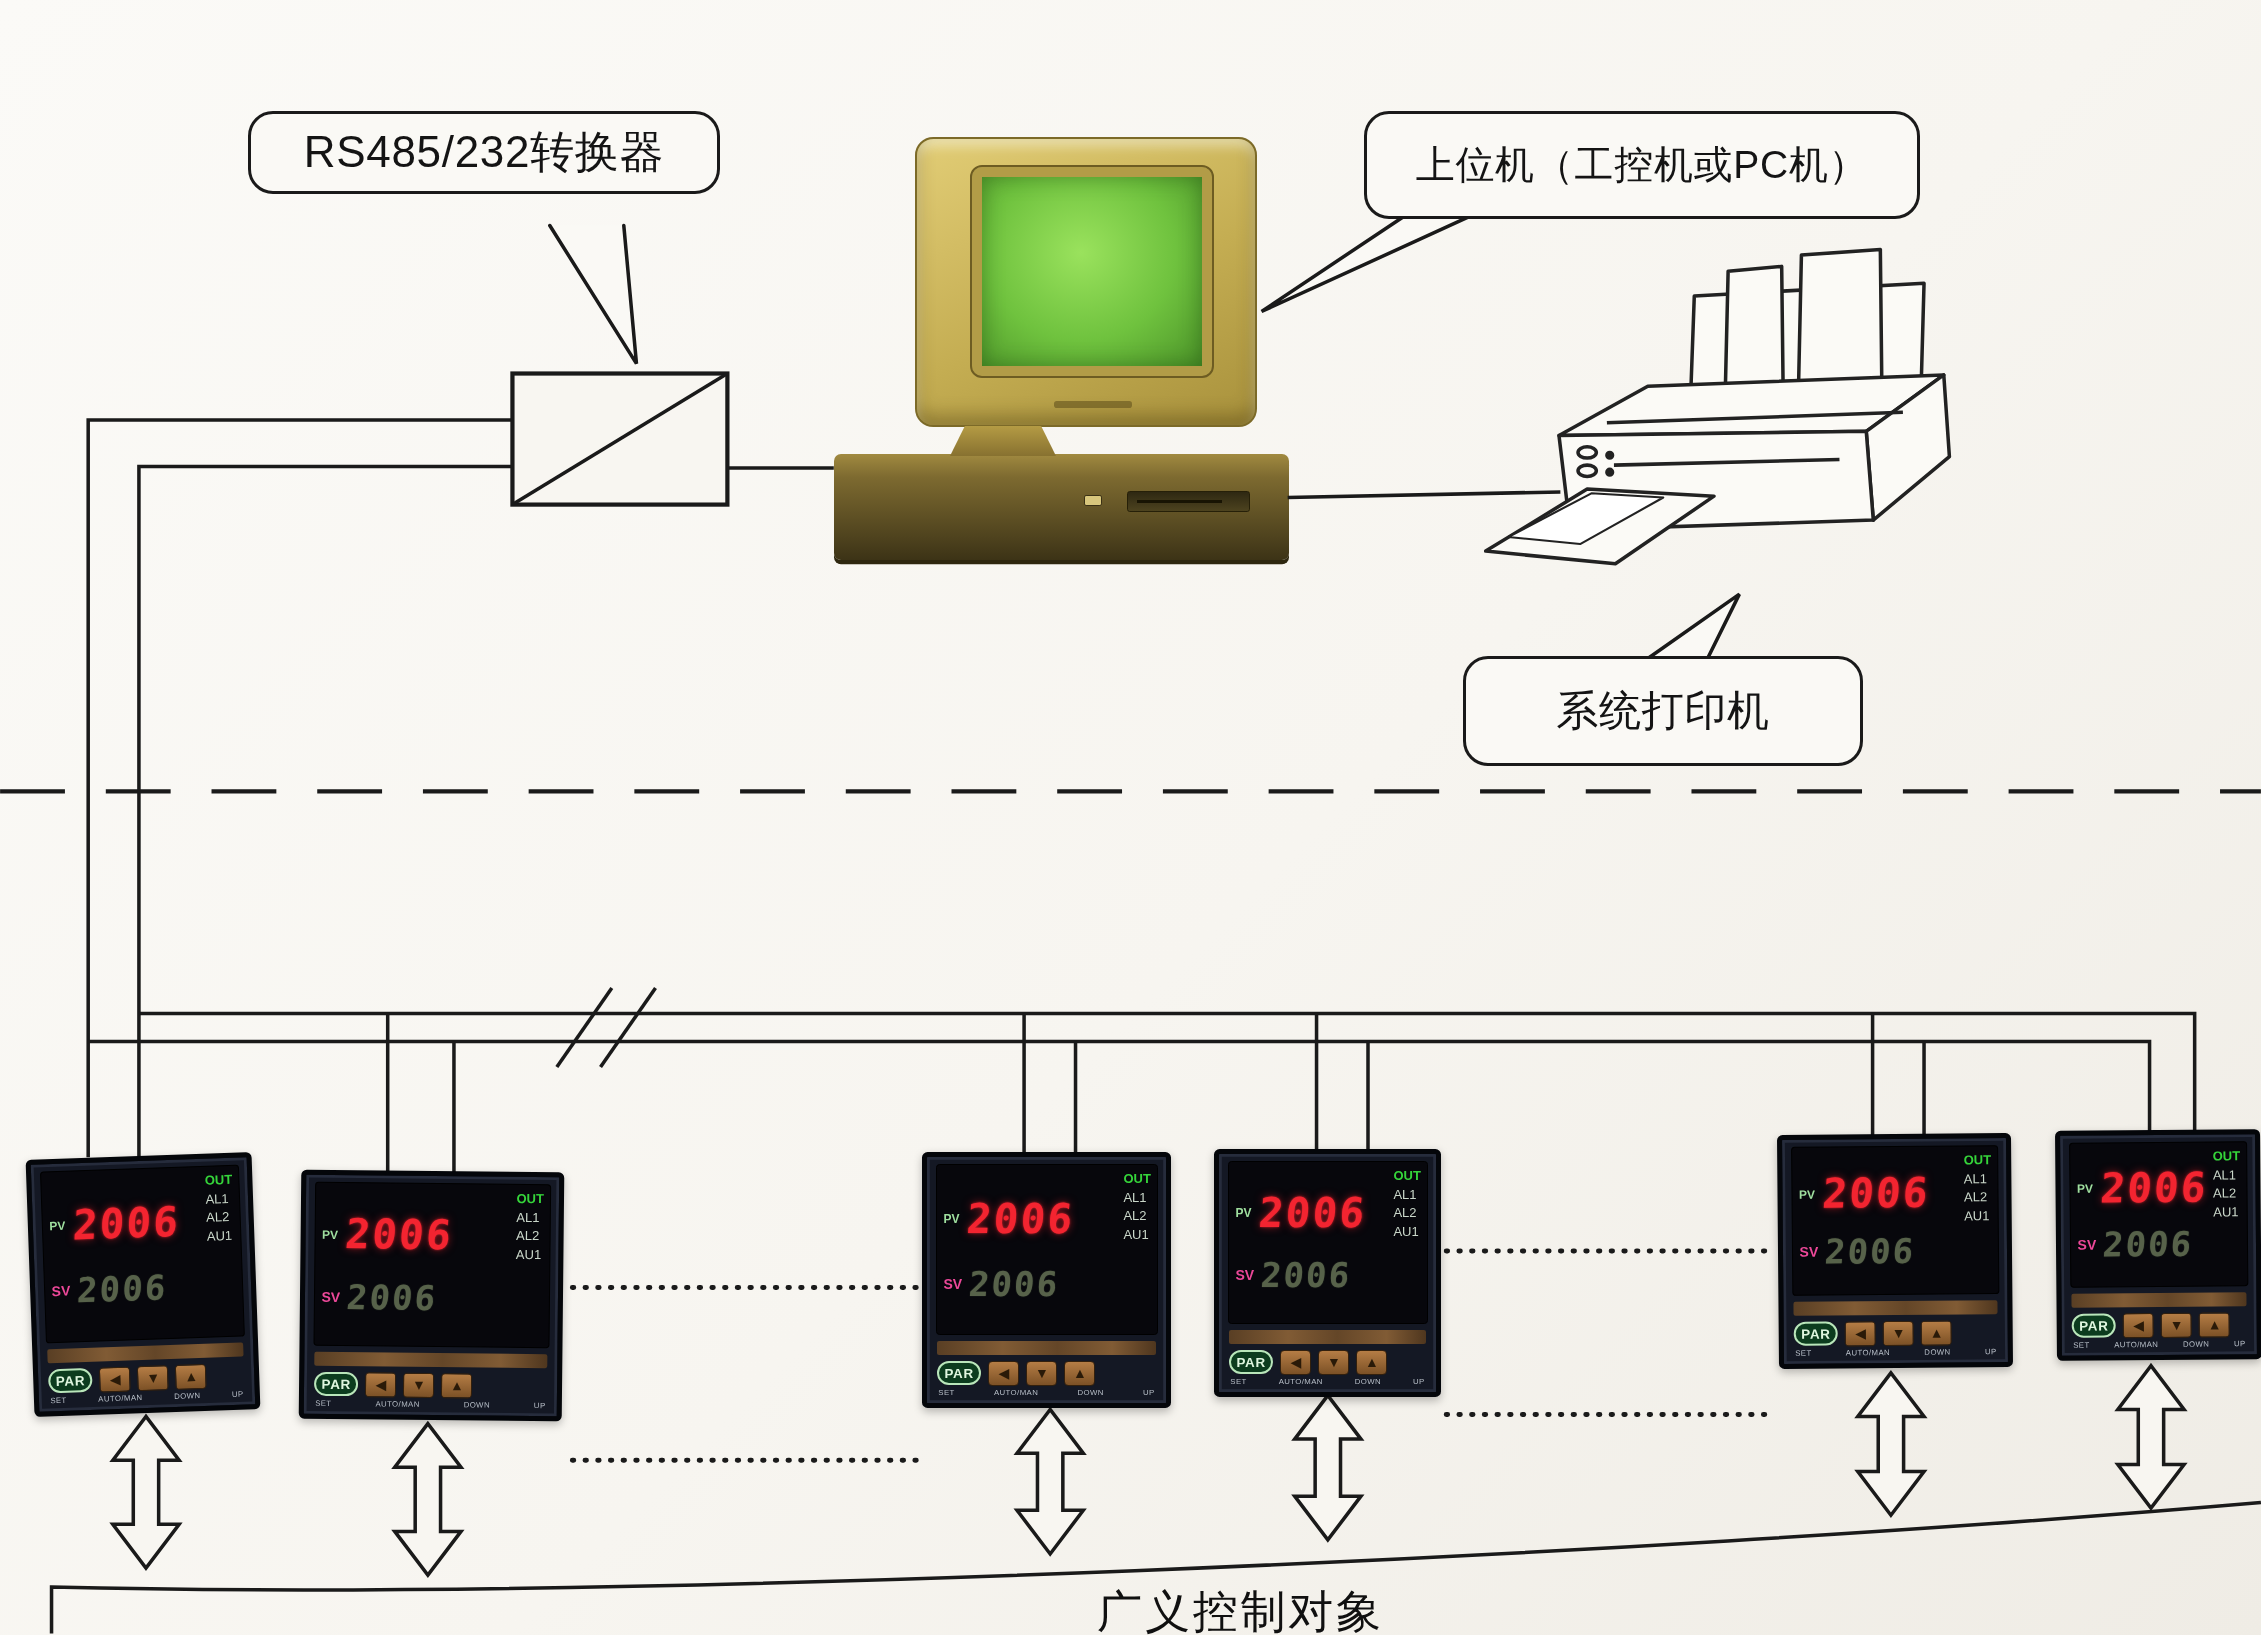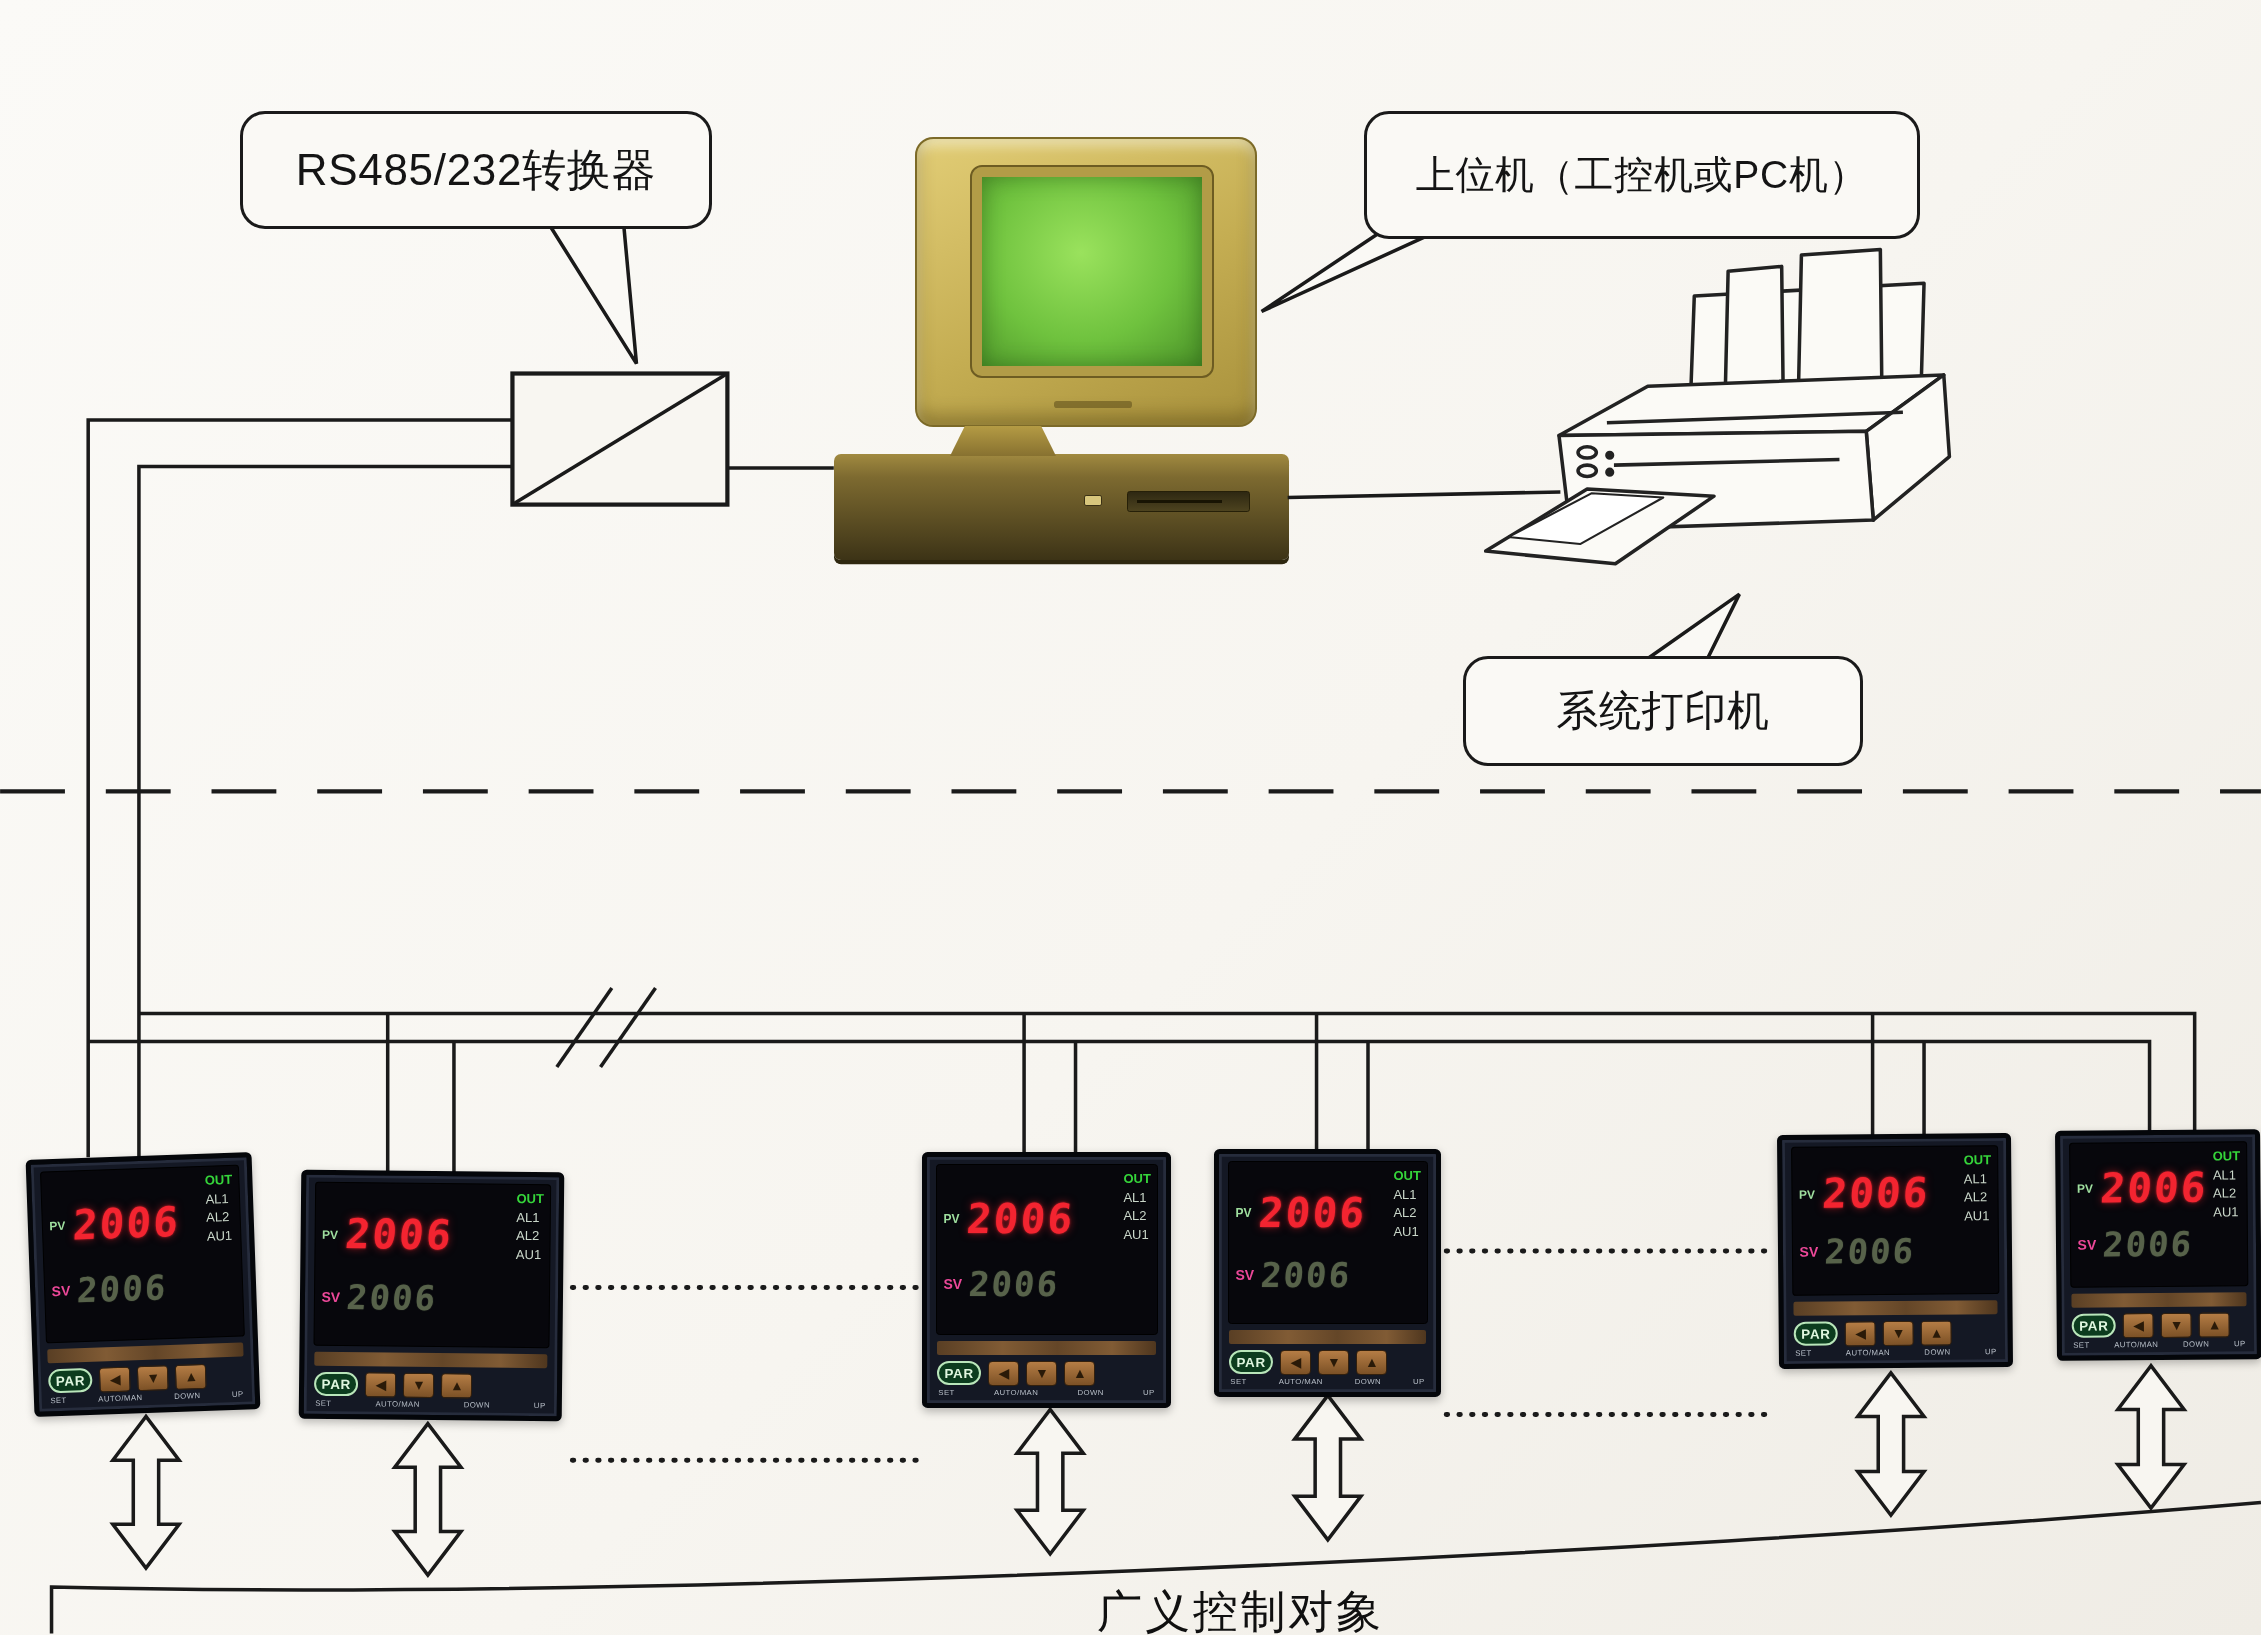--- a/index.html
+++ b/index.html
@@ -9,22 +9,22 @@
     background:linear-gradient(135deg,#fbfaf7 0%,#f7f5f0 55%,#efece5 100%);
     font-family:"Liberation Sans",sans-serif;color:#141414;
   }
   .overlay{position:absolute;left:0;top:0;width:2261px;height:1635px;pointer-events:none}
 
   
   .bubble{
     position:absolute;background:#faf9f5;border:3.5px solid #1a1a1a;border-radius:25px;
     display:flex;align-items:center;justify-content:center;letter-spacing:0.7px;z-index:2;
   }
-  #b1{left:240px;top:111px;width:472px;height:118px;font-size:44px}
-  #b2{left:1364px;top:111px;width:556px;height:128px;font-size:39px}
+  #b1{left:248px;top:111px;width:472px;height:83px;font-size:44px}
+  #b2{left:1364px;top:111px;width:556px;height:108px;font-size:39px}
   #b3{left:1463px;top:656px;width:400px;height:110px;font-size:42px}
 
   
   .monitor{
     position:absolute;left:915px;top:137px;width:342px;height:290px;z-index:1;
     background:linear-gradient(155deg,#e2cd76,#c4ad52 55%,#a8913c);
     border:2.8px solid #7c6a28;border-radius:18.3px;
     box-shadow:inset 0 -10px 17px rgba(60,45,5,.35), inset 0 7px 11.3px rgba(255,255,240,.5);
   }
   .screen{

